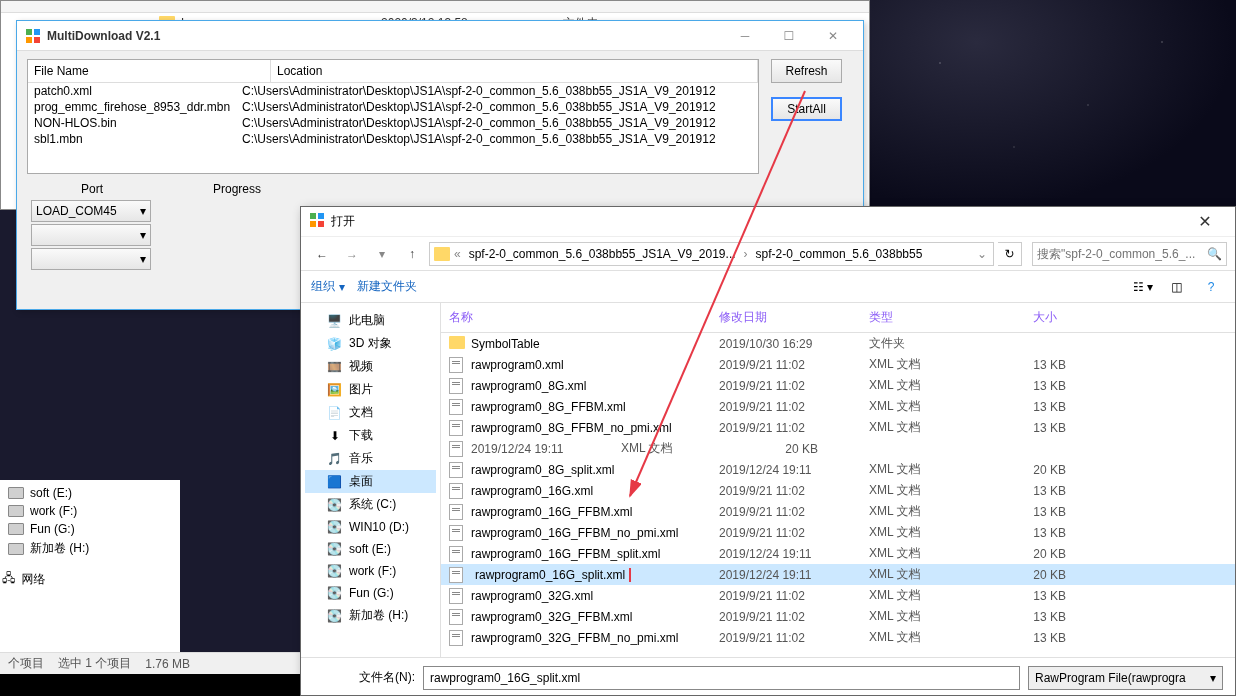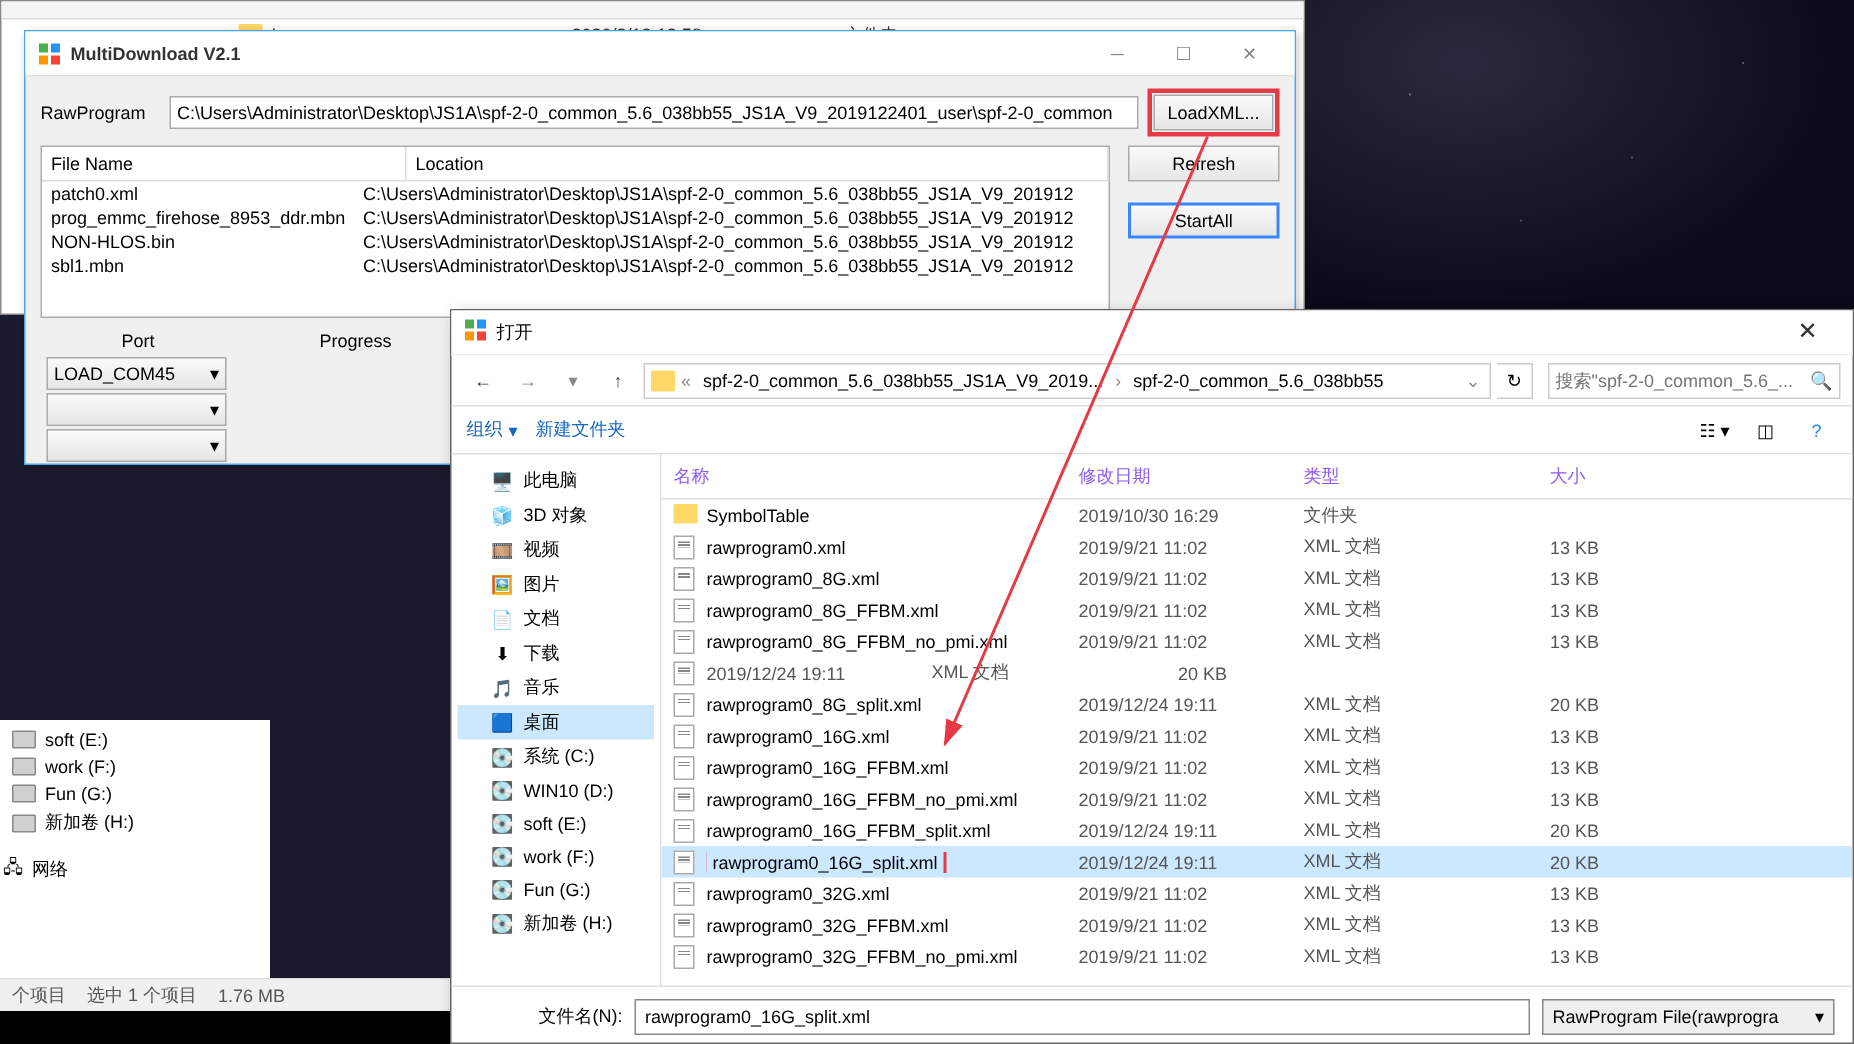--- a/index.html
+++ b/index.html
@@ -29,21 +29,21 @@
 .md-loadxml-wrap { border: 3px solid #e63946; padding: 1px; }
 .md-table { border: 1px solid #aaa; background: #fff; width: 732px; height: 115px; overflow: hidden; }
 .md-th { display: flex; background: #fff; border-bottom: 1px solid #ddd; }
 .md-th div { padding: 4px 6px; border-right: 1px solid #ddd; }
 .md-th .c1 { width: 243px; }
 .md-th .c2 { flex: 1; }
 .md-tr { display: flex; padding: 1px 6px; }
 .md-tr .c1 { width: 208px; white-space: nowrap; overflow: hidden; }
 .md-tr .c2 { flex: 1; white-space: nowrap; overflow: hidden; }
 .md-side-btns { display: flex; flex-direction: column; gap: 14px; margin-left: 12px; }
-.md-side-btn { width: 101px; height: 24px; border: 1px solid #aaa; background: linear-gradient(#fafafa,#e6e6e6); cursor: pointer; }
+.md-side-btn { width: 71px; height: 24px; border: 1px solid #aaa; background: linear-gradient(#fafafa,#e6e6e6); cursor: pointer; }
 .md-side-btn.highlight { border: 2px solid #3a86ff; }
 .md-lower { display: flex; margin-top: 6px; gap: 0; }
 .md-col-head { text-align: center; padding: 2px 0; }
 .md-port-col { width: 130px; }
 .md-prog-col { width: 160px; }
 .md-combo { width: 120px; height: 22px; border: 1px solid #aaa; background: linear-gradient(#fafafa,#e6e6e6); display: flex; align-items: center; padding: 0 4px; margin: 2px 4px; }
 .md-combo .arrow { margin-left: auto; }
 
 
 .left-side { position: absolute; left: 0; top: 480px; width: 180px; height: 180px; background: #fff; padding: 4px 8px; }
@@ -129,27 +129,20 @@
           <rect x="1" y="9" width="6" height="6" fill="#ff9800"></rect>
           <rect x="9" y="9" width="6" height="6" fill="#f44336"></rect>
         </svg>
     </span>
     <span class="md-title">MultiDownload V2.1</span>
     <div class="md-btn">─</div>
     <div class="md-btn">☐</div>
     <div class="md-btn">✕</div>
   </div>
   <div class="md-body">
-    <div class="md-row">
-      <span class="md-label">RawProgram</span>
-      <input class="md-input" value="C:\Users\Administrator\Desktop\JS1A\spf-2-0_common_5.6_038bb55_JS1A_V9_2019122401_user\spf-2-0_common" style="">
-      <span class="md-loadxml-wrap">
-        <button class="md-loadxml">LoadXML...</button>
-      </span>
-    </div>
     <div style="display:flex;">
       <div class="md-table">
         <div class="md-th">
           <div class="c1">File Name</div>
           <div class="c2">Location</div>
         </div>
         <div id="md-rows">
             <div class="md-tr">
               <div class="c1">patch0.xml</div>
               <div class="c2">C:\Users\Administrator\Desktop\JS1A\spf-2-0_common_5.6_038bb55_JS1A_V9_201912</div>

